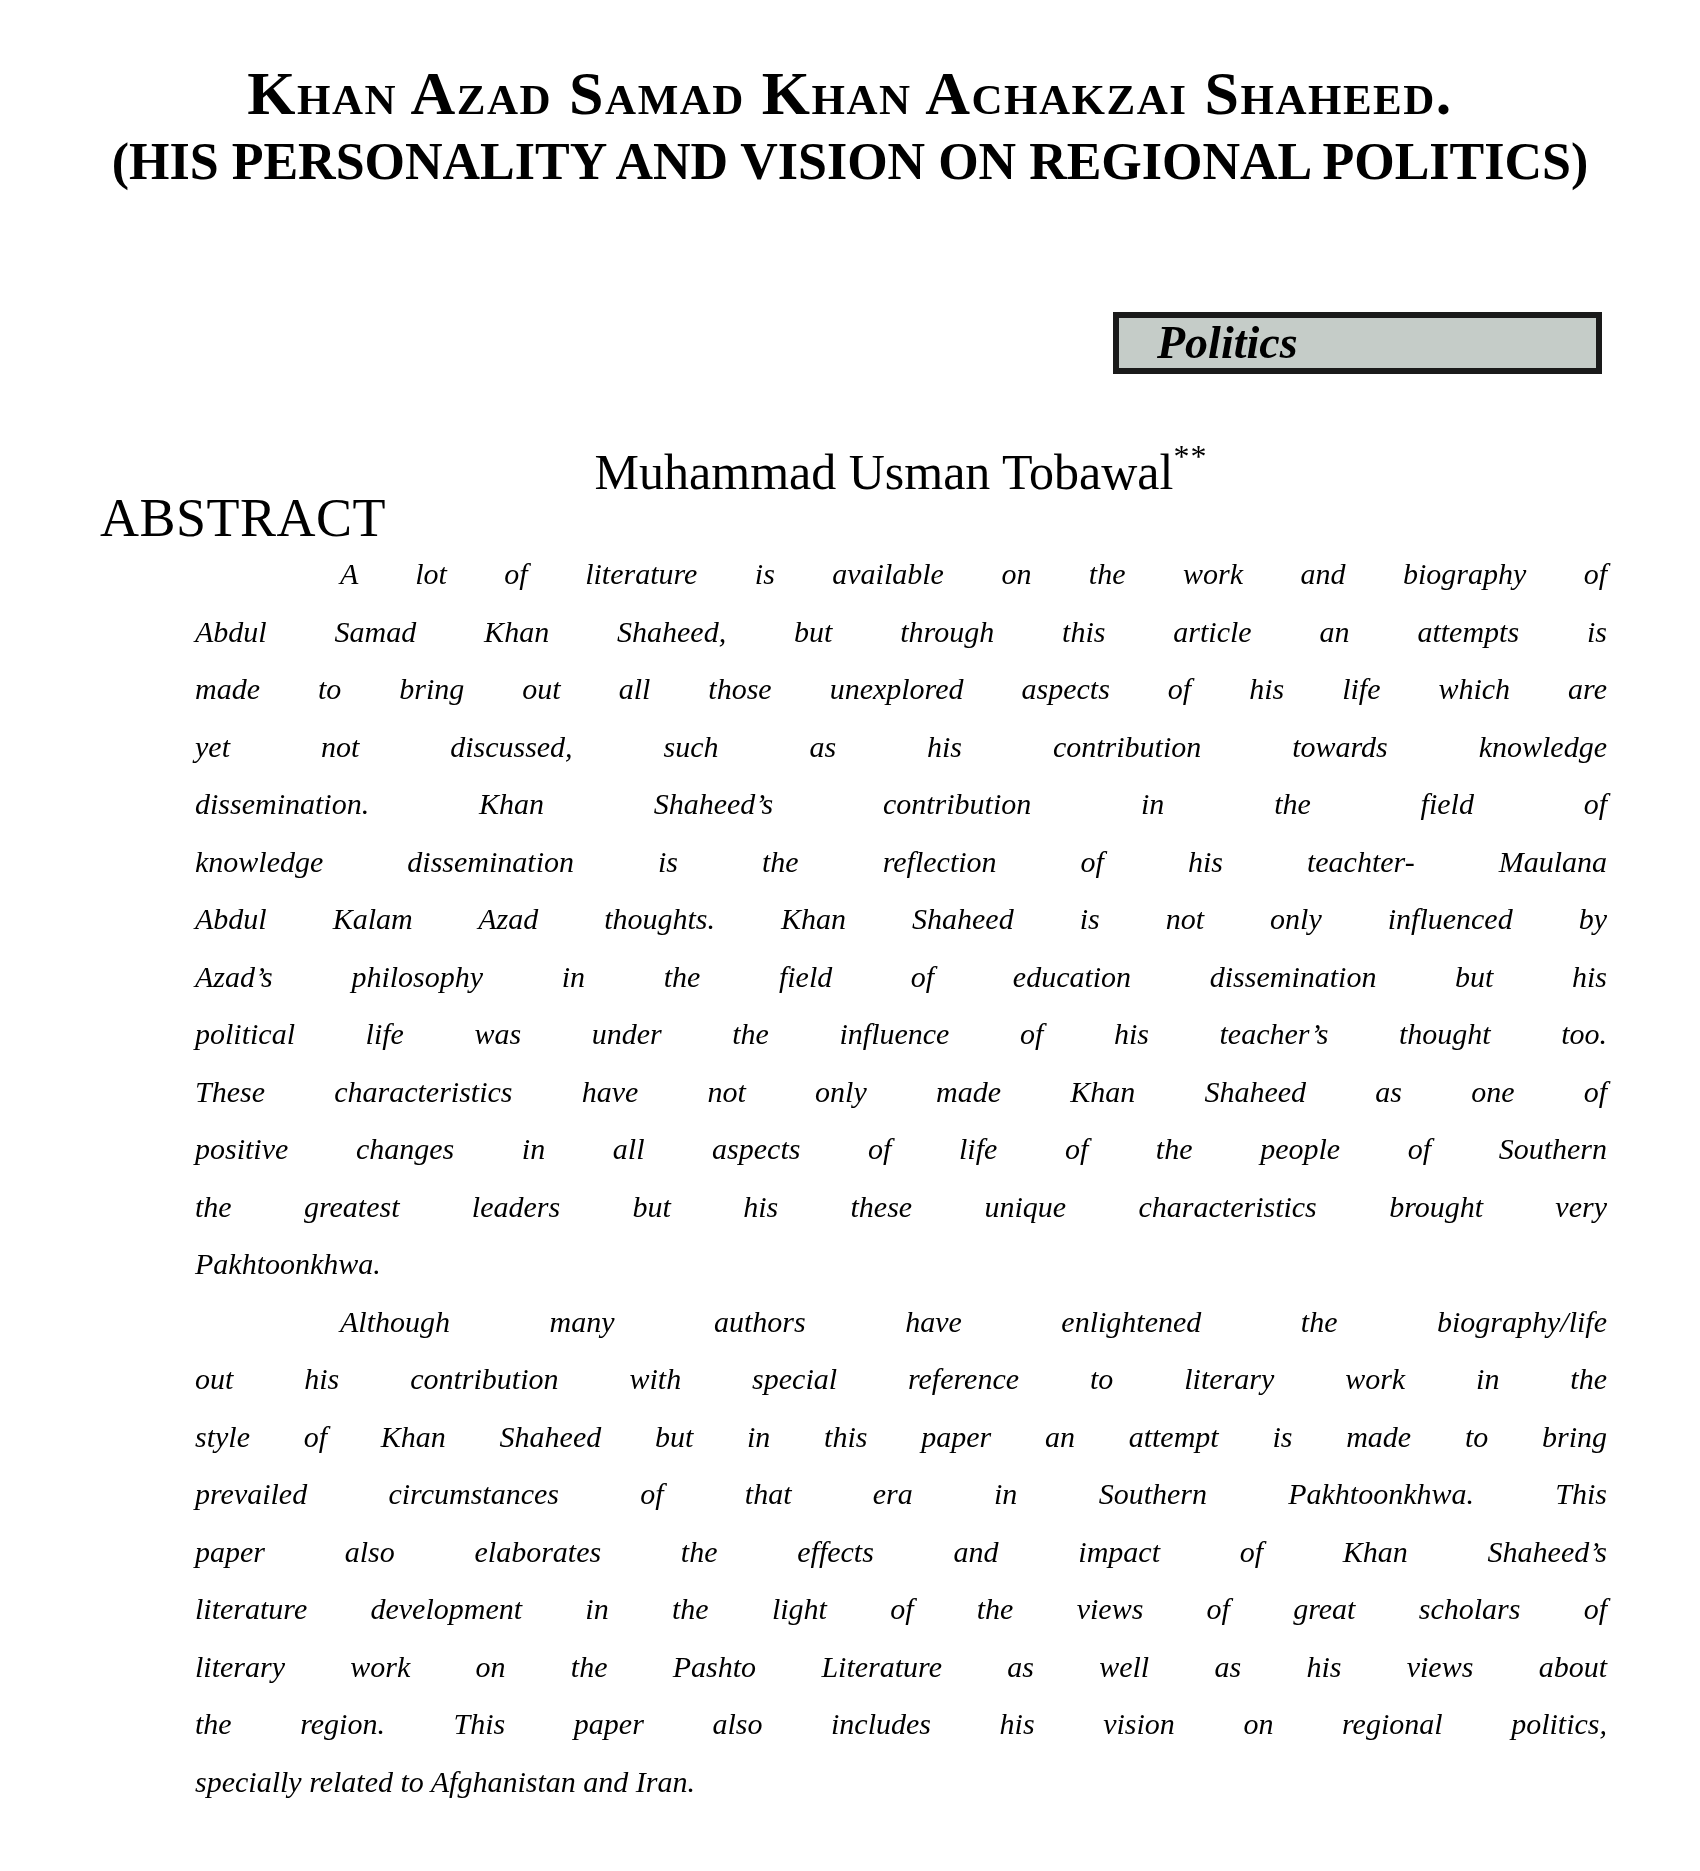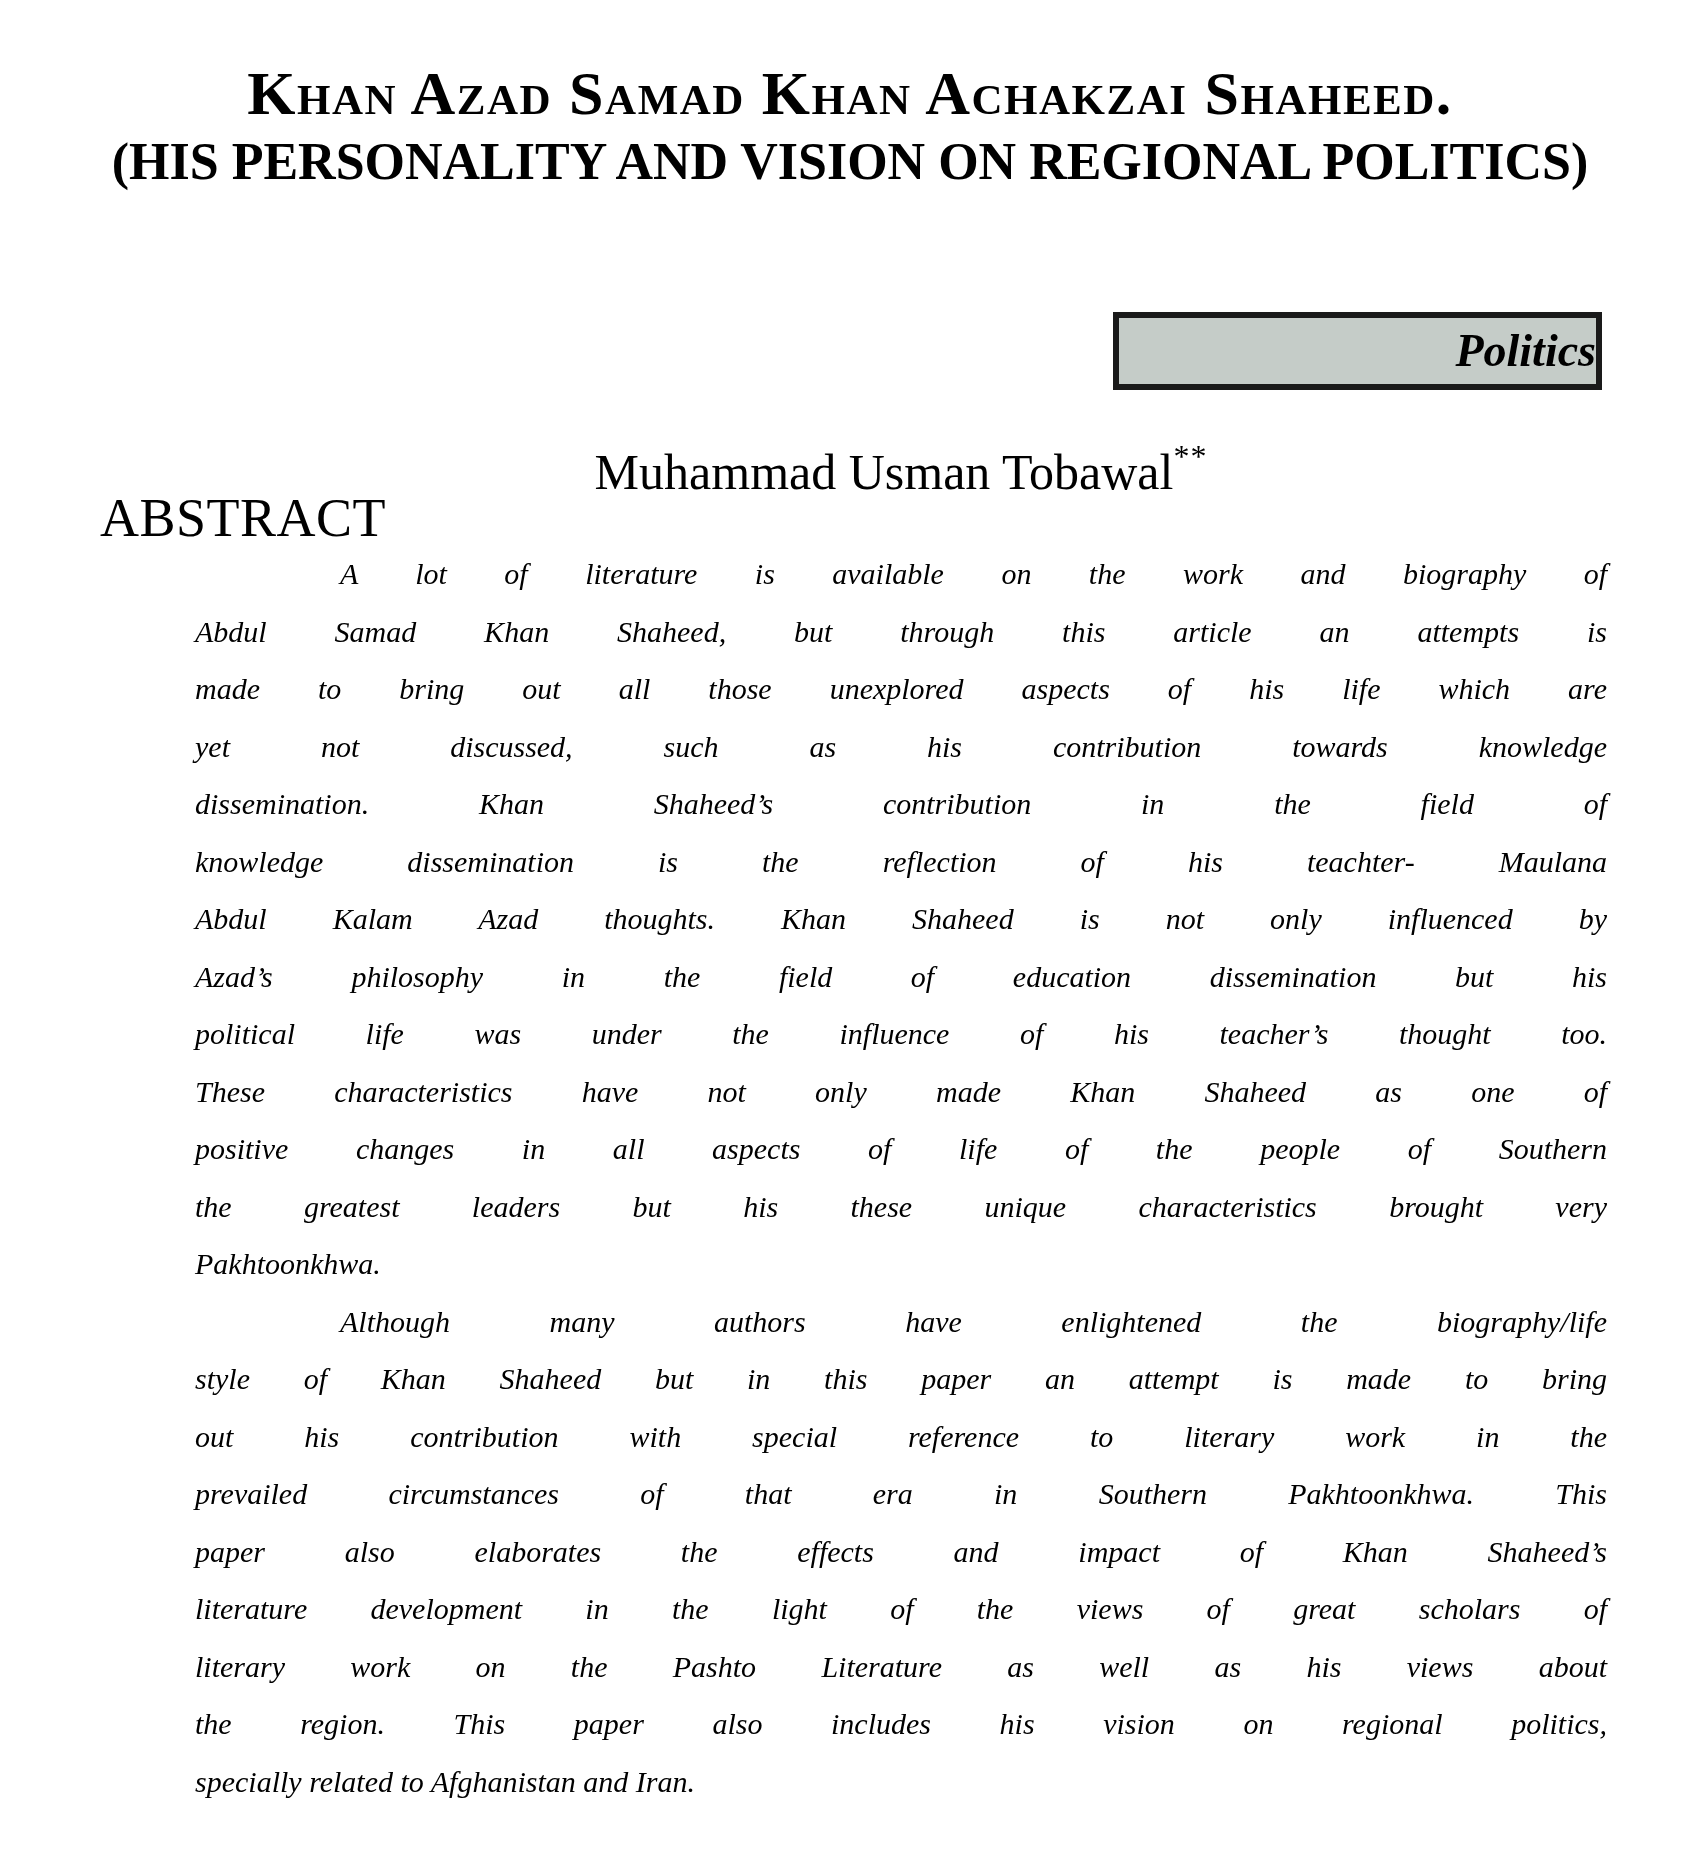--- a/index.html
+++ b/index.html
@@ -32,28 +32,27 @@
     font-weight: 700;
     font-size: 52px;
     line-height: 64px;
     letter-spacing: 0px;
   }
   .category-box {
     position: absolute;
     left: 1113px;
     top: 312px;
     width: 489px;
-    height: 78px;
+    height: 62px;
     box-sizing: border-box;
     border: 6px solid #a16207;
     background: #c5ccc8;
     display: flex;
     align-items: center;
     padding-left: 38px;
-    justify-content: flex-end;
   }
   .category-label {
     font-weight: 700;
     font-style: italic;
     font-size: 46px;
     line-height: 46px;
   }
   .author-line {
     position: absolute;
     top: 428px;
@@ -121,22 +120,22 @@
     <div class="line">dissemination. Khan Shaheed’s contribution in the field of</div>
     <div class="line">knowledge dissemination is the reflection of his teachter- Maulana</div>
     <div class="line">Abdul Kalam Azad thoughts. Khan Shaheed is not only influenced by</div>
     <div class="line">Azad’s philosophy in the field of education dissemination but his</div>
     <div class="line">political life was under the influence of his teacher’s thought too.</div>
     <div class="line">These characteristics have not only made Khan Shaheed as one of</div>
     <div class="line">positive changes in all aspects of life of the people of Southern</div>
     <div class="line">the greatest leaders but his these unique characteristics brought very</div>
     <div class="line last">Pakhtoonkhwa.</div>
     <div class="line indent">Although many authors have enlightened the biography/life</div>
+    <div class="line">out his contribution with special reference to literary work in the</div>
     <div class="line">style of Khan Shaheed but in this paper an attempt is made to bring</div>
-    <div class="line">out his contribution with special reference to literary work in the</div>
     <div class="line">prevailed circumstances of that era in Southern Pakhtoonkhwa. This</div>
     <div class="line">paper also elaborates the effects and impact of Khan Shaheed’s</div>
     <div class="line">literature development in the light of the views of great scholars of</div>
     <div class="line">literary work on the Pashto Literature as well as his views about</div>
     <div class="line">the region. This paper also includes his vision on regional politics,</div>
     <div class="line last">specially related to Afghanistan and Iran.</div>
   </section>
 
 </div>
 

